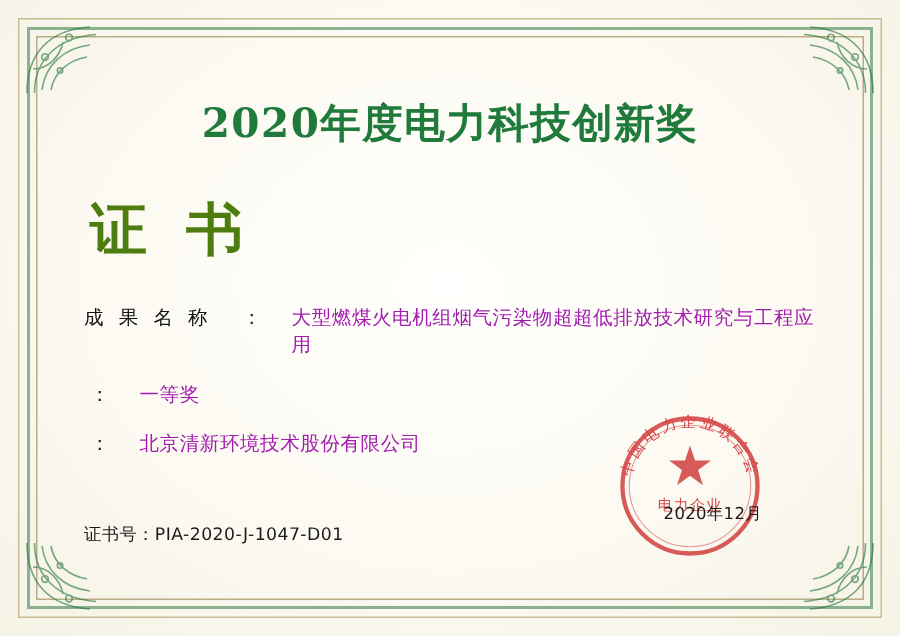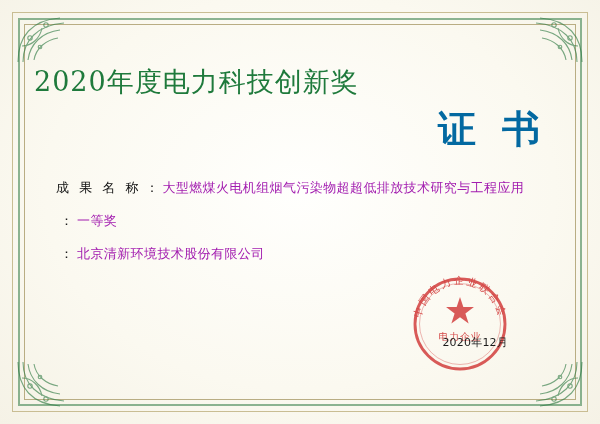--- a/index.html
+++ b/index.html
@@ -75,51 +75,52 @@
   .content {
     position: absolute;
     left: 34px;
     top: 34px;
     right: 34px;
     bottom: 34px;
   }
 
   .title {
     margin-top: 30px;
-    text-align: left;
+    text-align: center;
     font-family: "DejaVu Serif", "Liberation Serif", serif;
-    font-weight: normal;
+    font-weight: bold;
     font-size: 27px;
     letter-spacing: 1px;
     color: #1f7a3c;
     white-space: nowrap;
   }
 
   .subtitle {
-    margin-top: 4px;
-    text-align: right;
+    margin-top: 28px;
+    text-align: left;
     font-family: "DejaVu Serif", "Liberation Serif", serif;
     font-weight: bold;
     font-size: 38px;
     letter-spacing: 26px;
     text-indent: 26px;
-    color: #0369a1;
+    color: #4d7c0f;
   }
 
   .fields {
     margin-top: 24px;
     padding-left: 22px;
     padding-right: 10px;
   }
   .field-row {
     display: flex;
     align-items: baseline;
     margin-bottom: 15px;
     font-family: "DejaVu Sans", "Liberation Sans", sans-serif;
     color: #1a1a1a;
+    gap: 16px;
   }
   .field-label {
     font-size: 13px;
     letter-spacing: 3px;
     white-space: nowrap;
     color: #111;
   }
   .field-colon {
     font-size: 13px;
     padding: 0 4px;
@@ -248,20 +249,21 @@
         <span class="field-value">一等奖</span>
       </div>
 
       <div class="field-row">
         <span class="field-colon">：</span>
         <span class="field-value">北京清新环境技术股份有限公司</span>
       </div>
 
     </div>
 
+    <div class="footer">证书号：PIA-2020-J-1047-D01</div>
 
     <div class="seal">
       <svg viewBox="0 0 120 120" xmlns="http://www.w3.org/2000/svg">
         <defs>
           <path id="arcTop" d="M 16,60 A 44,44 0 0 1 104,60"></path>
         </defs>
         <circle cx="60" cy="60" r="50" fill="none" stroke="#cc2222" stroke-width="3.2" opacity="0.9"></circle>
         <circle cx="60" cy="60" r="45" fill="none" stroke="#cc2222" stroke-width="0.8" opacity="0.55"></circle>
         <text font-family="DejaVu Sans, sans-serif" font-size="11.5" fill="#cc2222" letter-spacing="2.4">
           <textPath href="#arcTop" startOffset="50%" text-anchor="middle">中国电力企业联合会</textPath>

